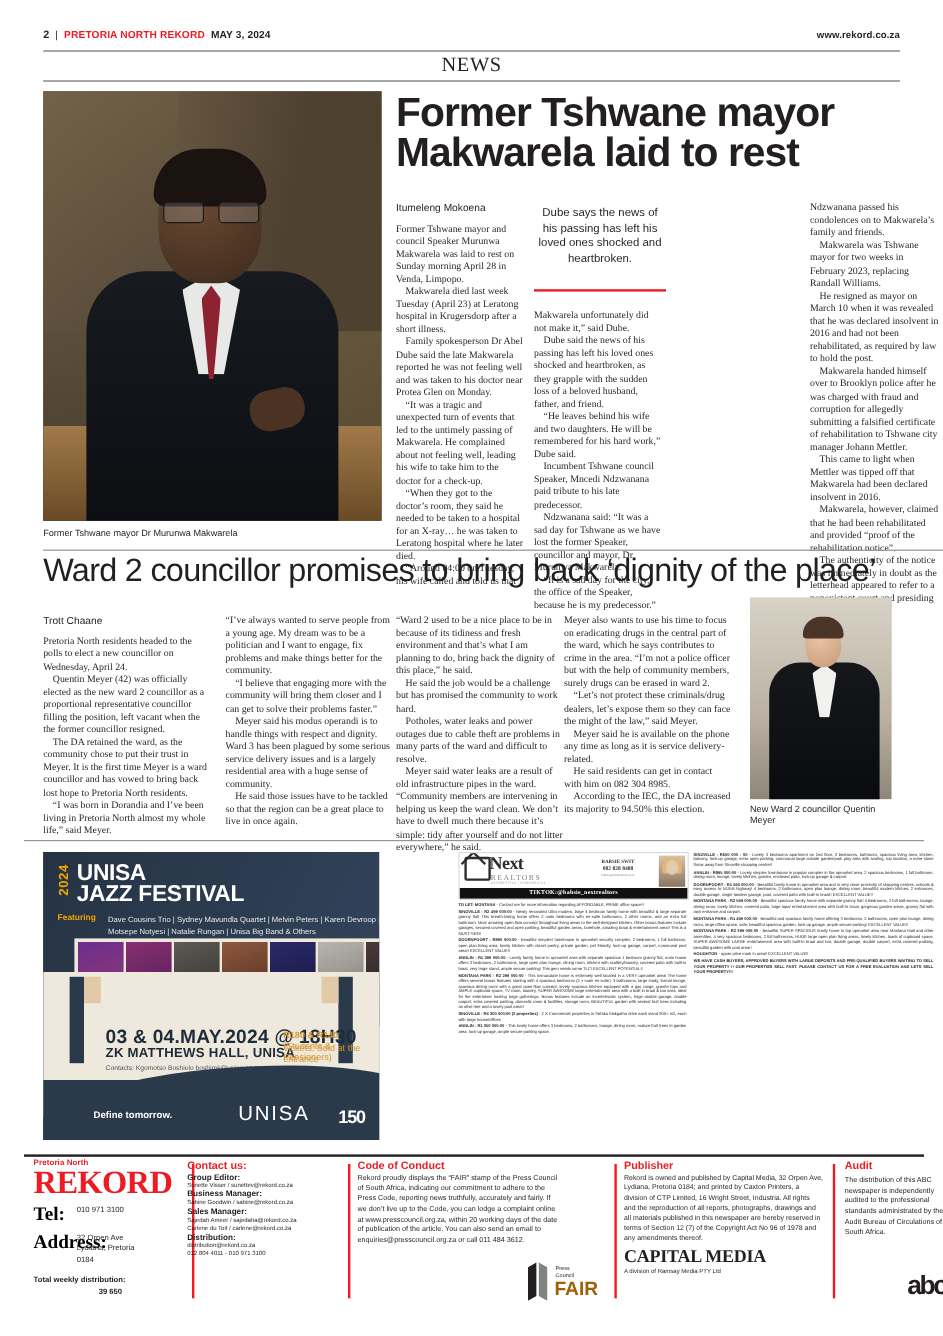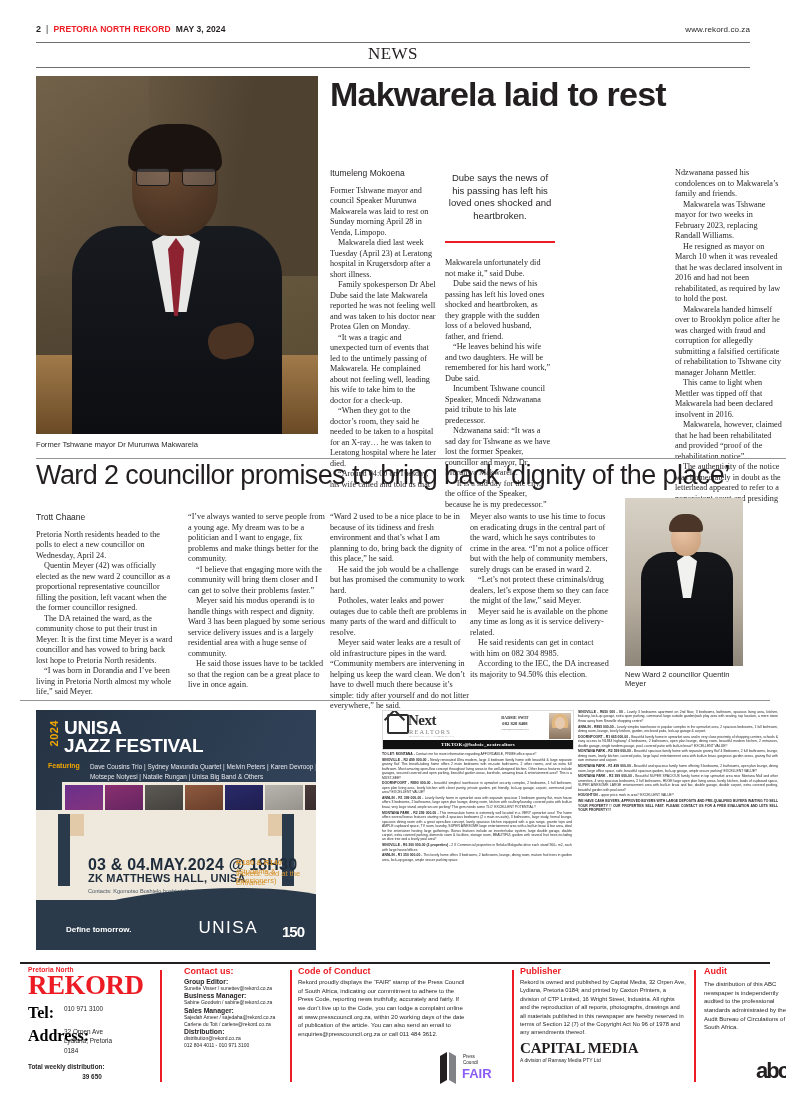--- a/index.html
+++ b/index.html
@@ -34,21 +34,21 @@
     font-family: "Liberation Sans", sans-serif;
     font-size: 8.5px;
     font-weight: bold;
     letter-spacing: .1px;
   }
   .topbar-left { display: flex; align-items: baseline; gap: 5px; }
   .topbar .pagenum { color: #231f20; font-size: 9px; }
   .topbar .sep { color: #231f20; font-weight: normal; }
   .topbar .paper { color: #ed1c24; }
   .topbar .date { color: #231f20; }
-  .topbar .url { color: #231f20; font-weight: normal; font-size: 8px; }
+  .topbar .url { color: #231f20; font-weight: bold; font-size: 8px; }
 
   .rule-top {
     position: absolute; left: 36px; top: 42px;
     width: 714px; height: 1px; background: #6d6e71;
   }
   .section-title {
     position: absolute; left: 0; top: 44px; width: 786px;
     text-align: center;
     font-family: "Liberation Serif", serif;
     font-size: 17px;
@@ -313,21 +313,21 @@
   .unisa-ad .tickets {
     position:absolute; left:200px; top:159px;
     color:#d6932e; font-size:7.6px;
   }
   .unisa-ad .wave {
     position:absolute; left:-10px; bottom:0; width:360px; height:62px;
     background:#2b3a4a;
     border-radius: 60% 40% 0 0 / 100% 70% 0 0;
   }
   .unisa-ad .tagline {
-    position:absolute; left:30px; bottom:16px;
+    position:absolute; left:42px; bottom:16px;
     color:#fff; font-weight:bold; font-size:8px;
   }
   .unisa-ad .logo {
     position:absolute; right:58px; bottom:12px;
     color:#fff; font-size:17px; letter-spacing:1.5px; font-weight:300;
   }
   .unisa-ad .anniv {
     position:absolute; right:12px; bottom:10px;
     color:#fff; font-weight:bold; font-size:15px; letter-spacing:-1px;
   }
@@ -420,21 +420,21 @@
     font-family:"Liberation Serif", serif;
     font-size:27px; font-weight:bold; color:#ed1c24; line-height:.95; letter-spacing:-.5px;
   }
   .f-line {
     font-family:"Liberation Sans", sans-serif;
     font-size:6.4px; color:#231f20; line-height:1.5;
   }
   .f-kv { display:flex; gap:4px; margin-top:5px; }
   .f-kv .k { font-weight:bold; width:32px; flex:none; }
 
-  #f-col-contact { left: 164px; width: 118px; }
+  #f-col-contact { left: 136px; width: 118px; }
   .f-head {
     font-family:"Liberation Sans", sans-serif;
     font-size:9px; font-weight:bold; color:#ed1c24; margin-bottom:2px;
   }
   .f-sub {
     font-family:"Liberation Sans", sans-serif;
     font-size:6.8px; font-weight:bold; color:#231f20;
   }
   .f-small {
     font-family:"Liberation Sans", sans-serif;
@@ -444,21 +444,21 @@
   #f-col-code { left: 278px; width: 208px; }
   #f-col-pub  { left: 500px; width: 166px; }
   #f-col-audit{ left: 684px; width: 86px; }
 
   .fair-logo {
     position:absolute; right:6px; bottom:2px; width:62px; height:40px;
   }
   .fair-logo .bars { position:absolute; left:0; top:4px; }
   .fair-logo .txt {
     position:absolute; left:24px; top:20px;
-    font-family:"Liberation Sans", sans-serif; font-weight:bold; font-size:13px; color:#8b5cf6;
+    font-family:"Liberation Sans", sans-serif; font-weight:bold; font-size:16px; color:#a16207;
   }
   .fair-logo .txt-small {
     position:absolute; left:25px; top:8px;
     font-family:"Liberation Sans", sans-serif; font-size:4.6px; color:#231f20; line-height:1.2;
   }
   .cap-media {
     font-family:"Liberation Serif", serif;
     font-size:15px; font-weight:bold; color:#231f20; letter-spacing:-.2px; margin-top:3px;
   }
   .cap-sub {
@@ -501,20 +501,21 @@
     <div class="hair"></div>
     <div class="glasses">
         <span class="l"></span>
         <span class="r"></span>
       </div>
     <div class="hand"></div>
   </div>
   <div class="caption" id="lead-caption">Former Tshwane mayor Dr Murunwa Makwarela</div>
 
   <div class="headline1">
+    <div>Former Tshwane mayor</div>
     <div>Makwarela laid to rest</div>
   </div>
 
   <div class="col" id="a1c1">
     <div class="byline">Itumeleng Mokoena</div>
     <div>
         <p class="first">Former Tshwane mayor and council Speaker Murunwa Makwarela was laid to rest on Sunday morning April 28 in Venda, Limpopo.</p>
         <p>Makwarela died last week Tuesday (April 23) at Leratong hospital in Krugersdorp after a short illness.</p>
         <p>Family spokesperson Dr Abel Dube said the late Makwarela reported he was not feeling well and was taken to his doctor near Protea Glen on Monday.</p>
         <p>“It was a tragic and unexpected turn of events that led to the untimely passing of Makwarela. He complained about not feeling well, leading his wife to take him to the doctor for a check-up.</p>

